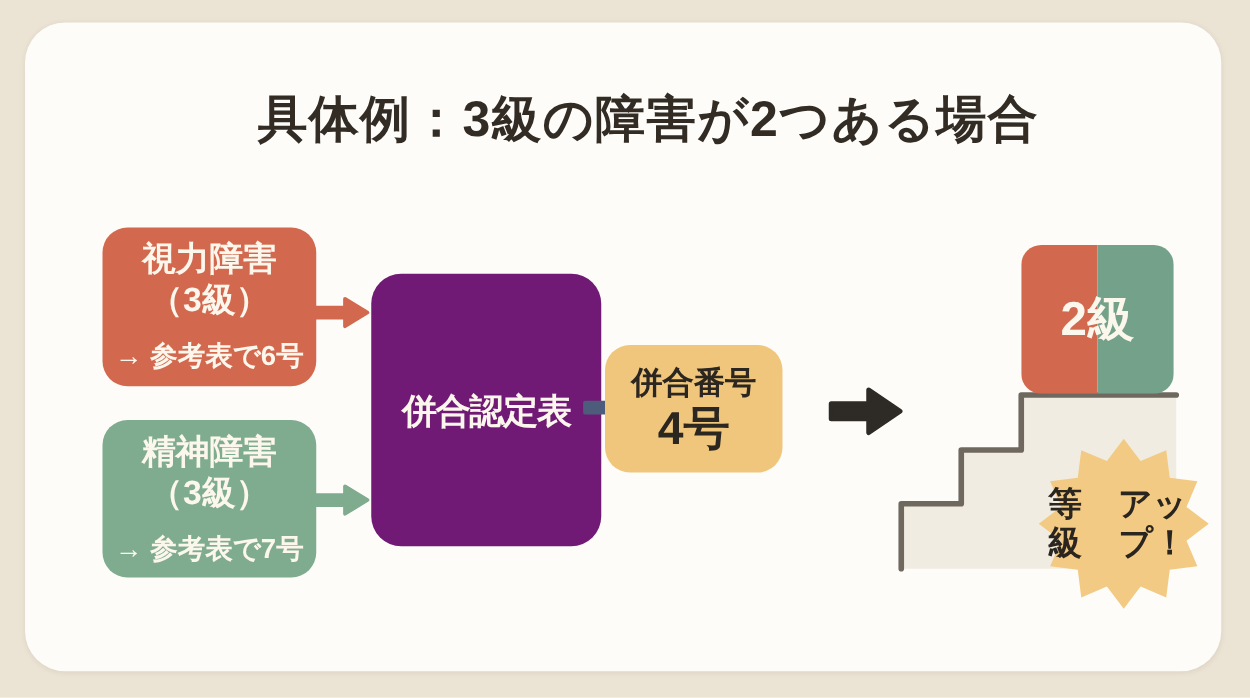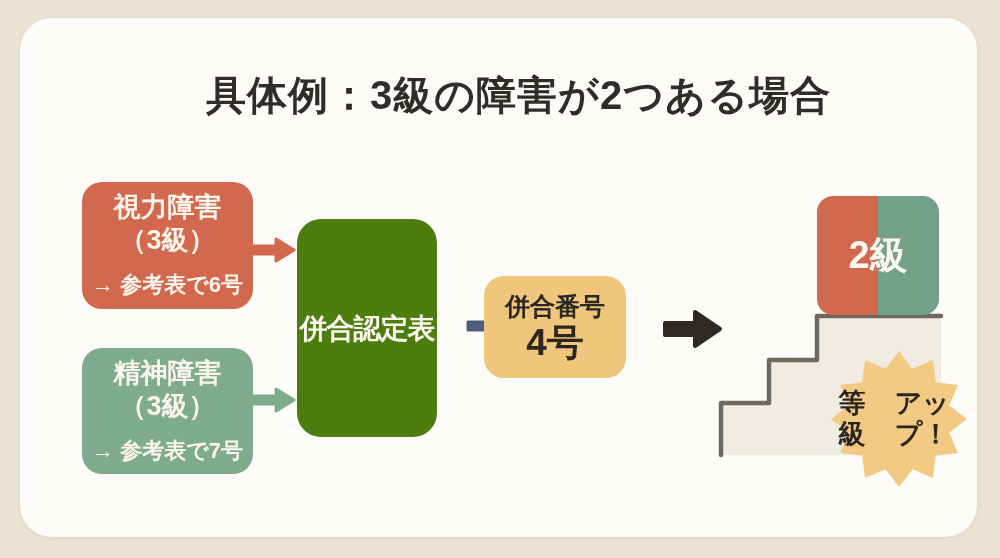--- a/index.html
+++ b/index.html
@@ -33,22 +33,22 @@
     position: absolute;
     display: flex;
     flex-direction: column;
     align-items: center;
     justify-content: center;
     text-align: center;
     color: #fcf7ec;
     font-weight: 700;
   }
   .box-red   { left: 62px;  top: 164px; width: 171px; height: 127px; background: #d2694f; border-radius: 20px; }
-  .box-green { left: 62px;  top: 330px; width: 171px; height: 126px; background: #7fab8e; border-radius: 20px; }
-  .box-blue  { left: 277px; top: 201px; width: 140px; height: 218px; background: #4d7c0f; border-radius: 24px; justify-content: center; }
+  .box-green { left: 62px;  top: 318px; width: 171px; height: 126px; background: #7fab8e; border-radius: 20px; }
+  .box-blue  { left: 277px; top: 201px; width: 184px; height: 218px; background: #701a75; border-radius: 24px; justify-content: center; }
   .box-yellow{ left: 464px; top: 258px; width: 142px; height: 102px; background: #efc67c; border-radius: 20px; color: #2b2620; }
   .line-main { font-size: 27px; line-height: 33px; }
   .line-sub  { font-size: 22px; line-height: 31px; margin-top: 12px; }
   .blue-label { font-size: 28px; letter-spacing: -1px; }
   .yellow-line1 { font-size: 25px; line-height: 31px; }
   .yellow-line2 { font-size: 37px; line-height: 42px; }
   .arrow { position: absolute; }
   .grade-box {
     position: absolute;
     left: 797px; top: 178px;

